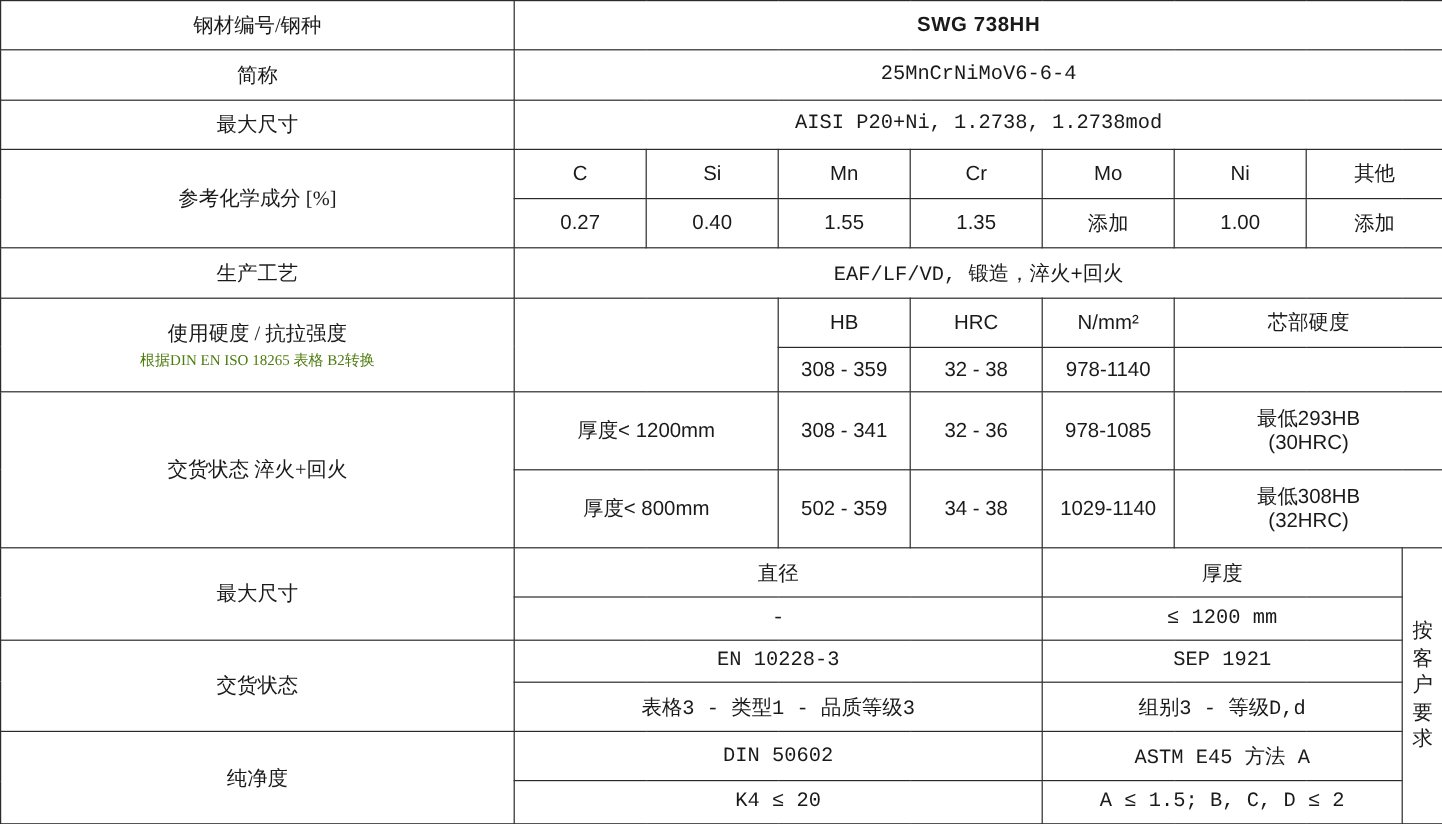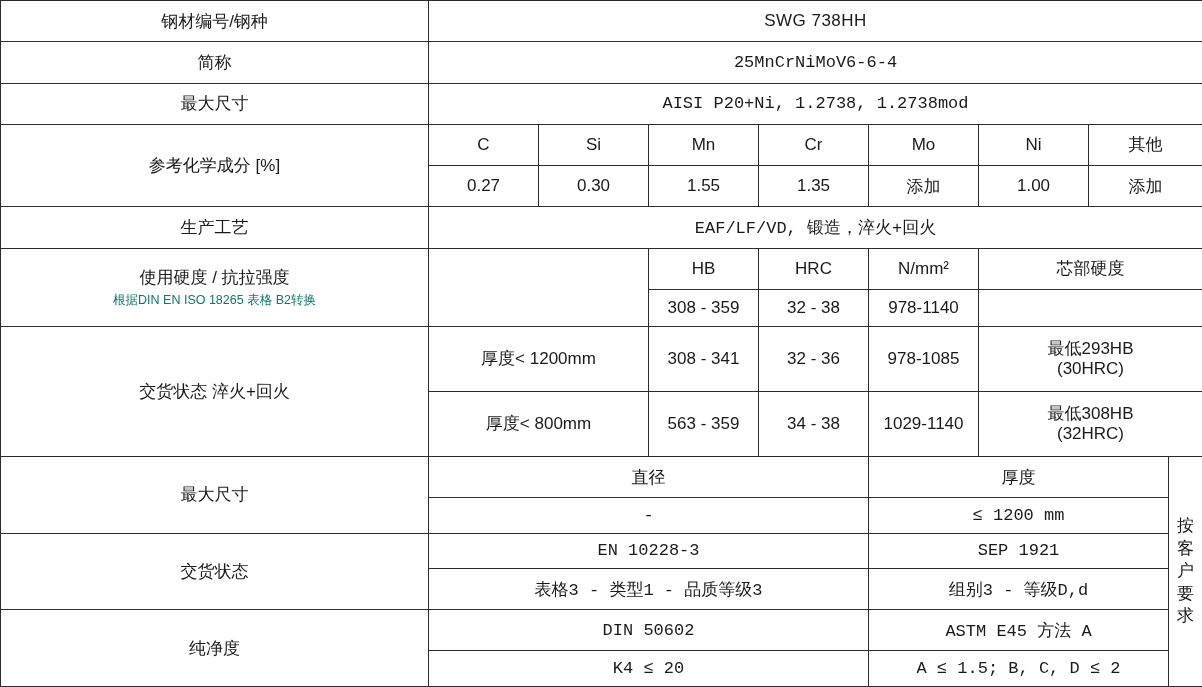--- a/index.html
+++ b/index.html
@@ -30,33 +30,34 @@
     text-align: center;
     vertical-align: middle;
     font-size: 17px;
     background: #ffffff;
   }
   td.lbl {
     background: #e3e3e3;
     text-align: left;
     padding-left: 14px;
     font-size: 18px;
+    font-family: Liberation Serif, serif;
   }
   td.lbl .sub {
     display: block;
     font-size: 12.5px;
     margin-top: 3px;
-    color: #0f766e;
+    color: #4d7c0f;
     text-align: center;
   }
   td.gray {
     background: #e3e3e3;
   }
   td.title {
-    font-weight: normal;
+    font-weight: bold;
     font-size: 21px;
     letter-spacing: 0.5px;
   }
   td.big {
     font-size: 18px;
     font-family: Liberation Mono, monospace;
   }
   td.small2 {
     font-size: 12px;
     line-height: 1.15;
@@ -112,21 +113,21 @@
       <td>C</td>
       <td>Si</td>
       <td>Mn</td>
       <td>Cr</td>
       <td>Mo</td>
       <td>Ni</td>
       <td colspan="2">其他</td>
     </tr>
     <tr>
       <td>0.27</td>
-      <td>0.30</td>
+      <td>0.40</td>
       <td>1.55</td>
       <td>1.35</td>
       <td>添加</td>
       <td>1.00</td>
       <td colspan="2">添加</td>
     </tr>
 
     <tr>
       <td class="lbl">生产工艺</td>
       <td class="big" colspan="8">EAF/LF/VD, 锻造，淬火+回火</td>
@@ -156,21 +157,21 @@
       <td>308 - 341</td>
       <td>32 - 36</td>
       <td>978-1085</td>
       <td class="small2" colspan="3">
         <span>最低293HB</span><br>
         <span>(30HRC)</span>
       </td>
     </tr>
     <tr>
       <td colspan="2">厚度&lt; 800mm</td>
-      <td>563 - 359</td>
+      <td>502 - 359</td>
       <td>34 - 38</td>
       <td>1029-1140</td>
       <td class="small2" colspan="3">
         <span>最低308HB</span><br>
         <span>(32HRC)</span>
       </td>
     </tr>
 
     <tr>
       <td class="lbl" rowspan="2">最大尺寸</td>

